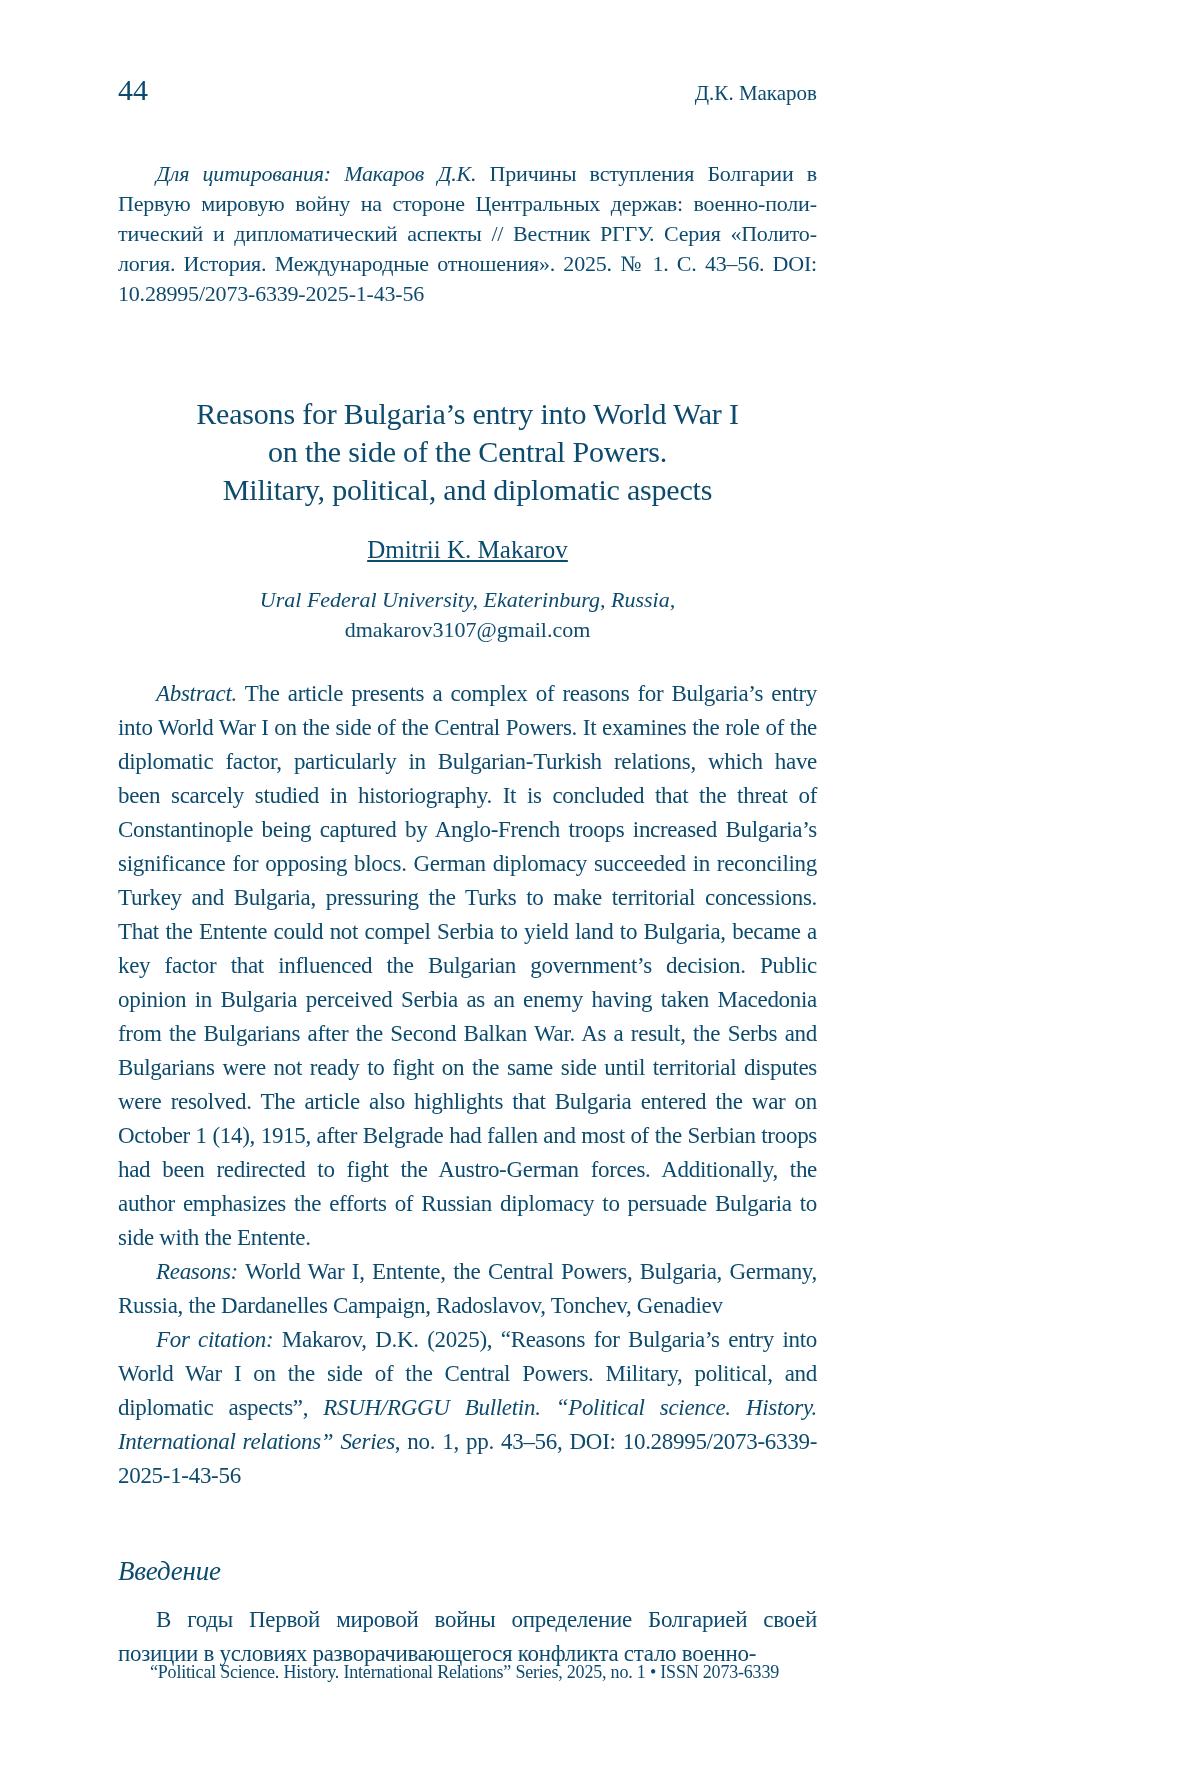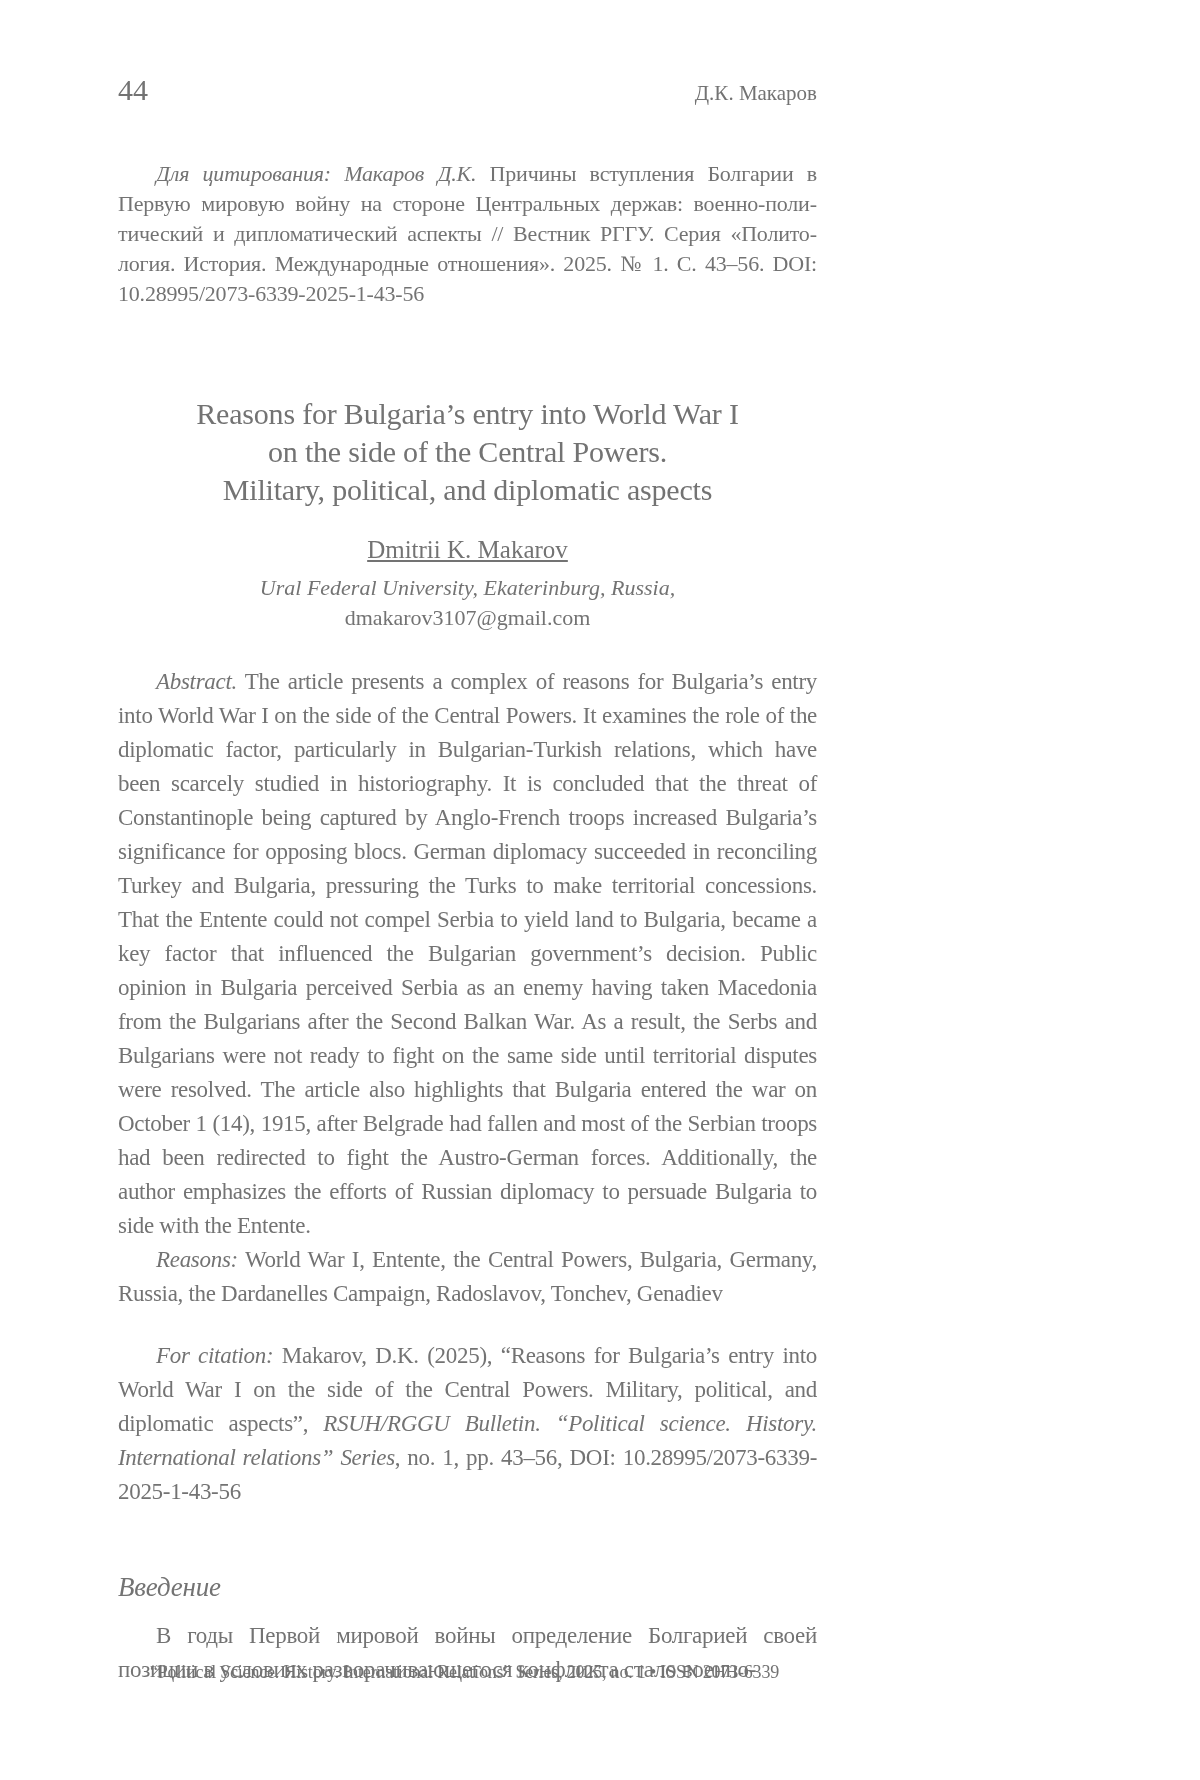--- a/index.html
+++ b/index.html
@@ -2,21 +2,21 @@
 <html lang="en"><head>
 <meta charset="utf-8">
 <style>
   * { margin: 0; padding: 0; box-sizing: border-box; }
   html, body { background: #ffffff; }
   .page {
     position: relative;
     width: 1080px;
     height: 1780px;
     background: #ffffff;
-    color: #737373;
+    color: #0c4a6e;
     font-family: "Liberation Serif", "DejaVu Serif", serif;
     overflow: hidden;
   }
   .content { padding: 0 263px 0 118px; }
   .it { font-style: italic; }
 
   .pg-header {
     display: flex;
     justify-content: space-between;
     align-items: baseline;
@@ -37,33 +37,33 @@
   .title {
     margin-top: 86px;
     font-size: 30px;
     line-height: 38px;
     text-align: center;
     white-space: pre-line;
     letter-spacing: -0.2px;
   }
 
   .author { margin-top: 26px; font-size: 25px; line-height: 30px; text-align: center; text-decoration: underline; }
-  .affil  { margin-top: 8px;  font-size: 22px; line-height: 30px; text-align: center; font-style: italic; }
+  .affil  { margin-top: 20px;  font-size: 22px; line-height: 30px; text-align: center; font-style: italic; }
   .email  { font-size: 22px; line-height: 30px; text-align: center; }
 
   .body-par {
     font-size: 23px;
     line-height: 34px;
     text-align: justify;
     text-indent: 38px;
     letter-spacing: -0.3px;
   }
   .abstract  { margin-top: 32px; }
   .keywords  { margin-top: 0; }
-  .forcite   { margin-top: 28px; }
+  .forcite   { }
 
   .section-head {
     margin-top: 62px;
     font-size: 27px;
     line-height: 32px;
     font-style: italic;
     letter-spacing: -0.2px;
   }
   .intro { margin-top: 16px; }
 

